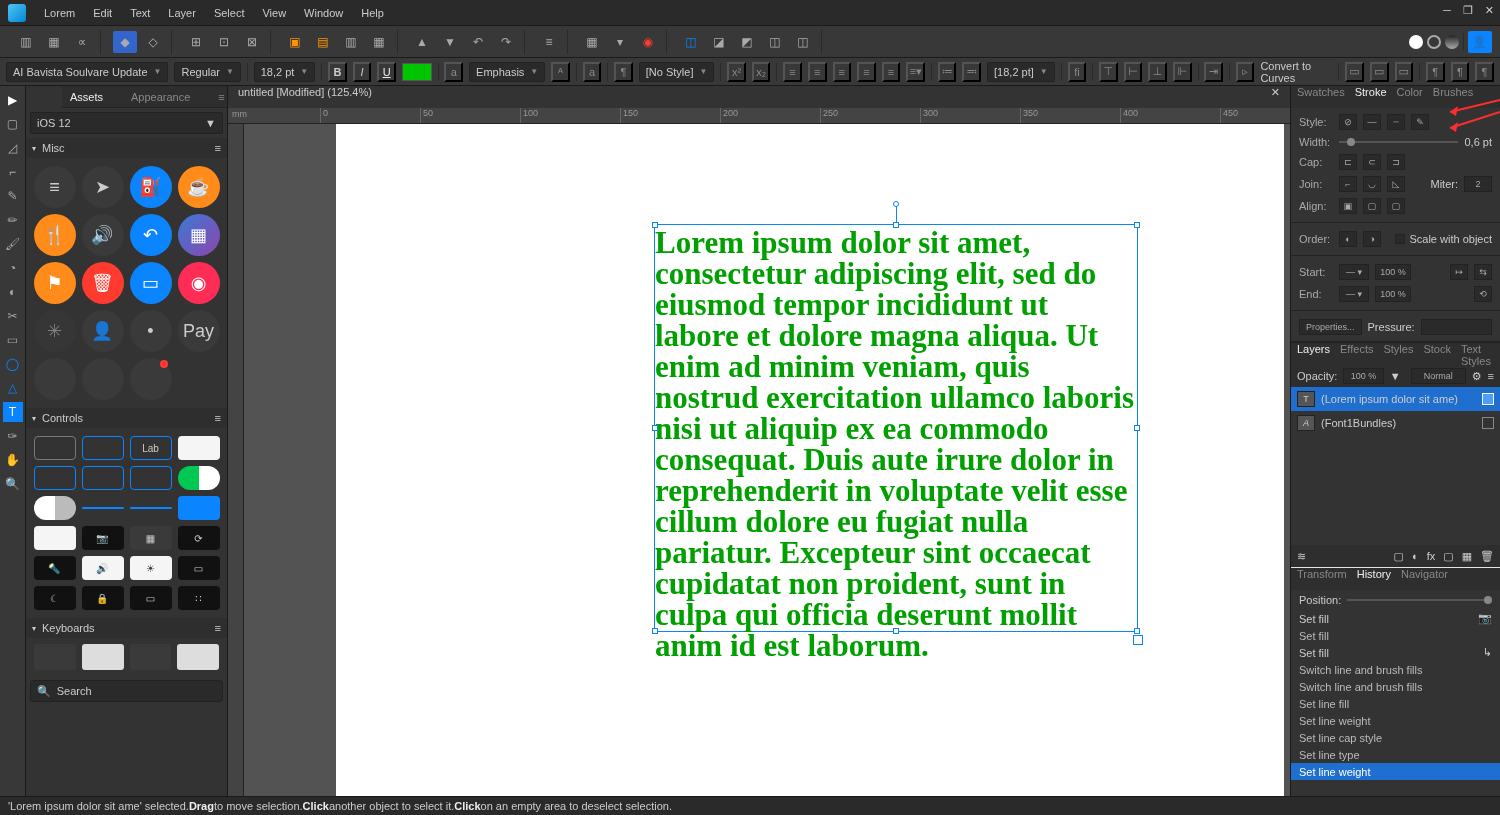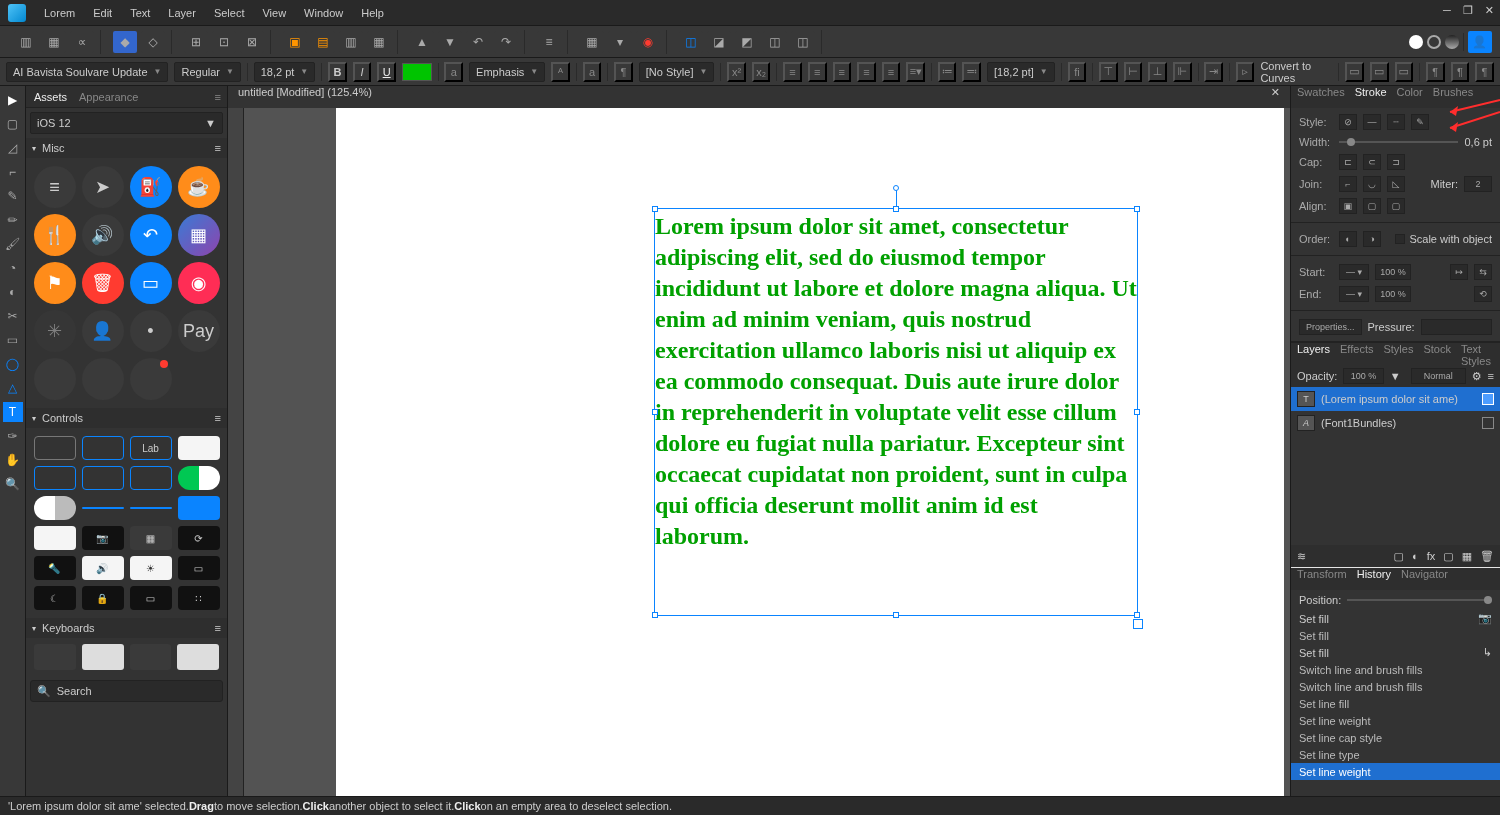--- a/index.html
+++ b/index.html
@@ -14,21 +14,21 @@
 .toolbar1 .right-side { margin-left: auto; display: flex; gap: 4px; align-items: center; }
 .context-bar { height: 28px; background: #383838; display: flex; align-items: center; padding: 0 6px; gap: 6px; border-bottom: 1px solid #1a1a1a; overflow: hidden; }
 .ctx-select { background: #2a2a2a; border: 1px solid #222; height: 20px; padding: 0 6px; color: #ccc; display: flex; align-items: center; border-radius: 2px; gap: 6px; white-space: nowrap; }
 .ctx-select .caret { font-size: 8px; color: #888; }
 .ctx-btn { width: 22px; height: 20px; background: #383838; display: flex; align-items: center; justify-content: center; color: #888; }
 .fill-swatch { width: 36px; height: 18px; background: #00c400; border: 1px solid #555; }
 .main-row { display: flex; height: 740px; }
 .tool-strip { width: 26px; background: #383838; border-right: 1px solid #1a1a1a; display: flex; flex-direction: column; align-items: center; padding-top: 4px; gap: 4px; }
 .tool-strip .tool { width: 20px; height: 20px; display: flex; align-items: center; justify-content: center; color: #aaa; font-size: 12px; }
 .left-panel { width: 202px; background: #333; border-right: 1px solid #1a1a1a; display: flex; flex-direction: column; overflow: hidden; }
-.panel-tabs { display: flex; height: 22px; background: #2e2e2e; border-bottom: 1px solid #222; align-items: center; padding-left: 8px; gap: 12px; }
+.panel-tabs { display: flex; height: 22px; background: #2e2e2e; border-bottom: 1px solid #222; align-items: center; padding-left: 8px; gap: 28px; margin-left: 36px; }
 .panel-tabs .tab { color: #888; }
 .panel-tabs .tab.active { color: #eee; }
 .panel-tabs .hamb { margin-left: auto; margin-right: 6px; color: #888; }
 .sub-select { height: 22px; background: #2a2a2a; margin: 4px; padding: 0 6px; display: flex; align-items: center; justify-content: space-between; border: 1px solid #222; border-radius: 2px; }
 .section-header { height: 20px; display: flex; align-items: center; padding: 0 6px; background: #2e2e2e; gap: 6px; color: #bbb; }
 .section-header .tri { font-size: 8px; }
 .asset-grid { display: grid; grid-template-columns: repeat(4, 42px); gap: 6px; padding: 8px; justify-content: center; }
 .asset { width: 42px; height: 42px; border-radius: 50%; display: flex; align-items: center; justify-content: center; font-size: 18px; color: #fff; }
 .asset.dark { background: #3a3a3a; color: #ccc; }
 .asset.orange { background: #ff8c1a; }
@@ -60,21 +60,21 @@
 .text-frame .h-tr { right: -3px; top: -3px; }
 .text-frame .h-bl { left: -3px; bottom: -3px; }
 .text-frame .h-br { right: -3px; bottom: -3px; }
 .text-frame .h-tm { left: 50%; top: -3px; margin-left: -3px; }
 .text-frame .h-bm { left: 50%; bottom: -3px; margin-left: -3px; }
 .text-frame .h-ml { left: -3px; top: 50%; margin-top: -3px; }
 .text-frame .h-mr { right: -3px; top: 50%; margin-top: -3px; }
 .text-frame .rot { position: absolute; left: 50%; top: -24px; margin-left: -3px; width: 6px; height: 6px; background: #fff; border: 1px solid #0a84ff; border-radius: 50%; }
 .text-frame .rot-line { position: absolute; left: 50%; top: -20px; width: 1px; height: 20px; background: #0a84ff; }
 .text-frame .overflow-box { position: absolute; right: -6px; bottom: -14px; width: 10px; height: 10px; border: 1px solid #0a84ff; background: #fff; }
-.text-content { padding: 2px 0; font-family: "Times New Roman", serif; font-size: 24px; line-height: 31px; font-weight: bold; color: #00a000; }
+.text-content { padding: 2px 0; font-family: "Times New Roman", serif; font-size: 31px; line-height: 31px; font-weight: bold; color: #00a000; }
 .right-panel { width: 210px; background: #333; border-left: 1px solid #1a1a1a; display: flex; flex-direction: column; overflow: hidden; }
 .rp-tabs { display: flex; height: 22px; background: #2e2e2e; padding-left: 6px; gap: 10px; align-items: flex-start; font-size: 10px; }
 .rp-tabs .tab { color: #888; }
 .rp-tabs .tab.active { color: #eee; }
 .stroke-panel { padding: 6px 8px; display: flex; flex-direction: column; gap: 6px; border-bottom: 1px solid #222; position: relative; }
 .stroke-row { display: flex; align-items: center; gap: 6px; }
 .stroke-row .lbl { width: 34px; color: #aaa; }
 .mini-btn { width: 18px; height: 16px; background: #2a2a2a; border: 1px solid #222; display: flex; align-items: center; justify-content: center; font-size: 9px; color: #aaa; }
 .width-slider { flex: 1; height: 2px; background: #555; position: relative; }
 .width-slider .thumb { position: absolute; left: 8px; top: -3px; width: 8px; height: 8px; background: #888; border-radius: 50%; }
@@ -351,20 +351,33 @@
       <span>🔍</span>
       <span>Search</span>
     </div>
   </div>
 
   <div class="canvas-area">
     <div class="doc-tab">
       <span>untitled [Modified] (125.4%)</span>
       <span>✕</span>
     </div>
+    <div class="ruler-h">
+      <span style="position:absolute;left:4px;top:1px;font-size:9px;color:#999">mm</span>
+      <div class="tick" style="left:92px">0</div>
+      <div class="tick" style="left:192px">50</div>
+      <div class="tick" style="left:292px">100</div>
+      <div class="tick" style="left:392px">150</div>
+      <div class="tick" style="left:492px">200</div>
+      <div class="tick" style="left:592px">250</div>
+      <div class="tick" style="left:692px">300</div>
+      <div class="tick" style="left:792px">350</div>
+      <div class="tick" style="left:892px">400</div>
+      <div class="tick" style="left:992px">450</div>
+    </div>
     <div class="canvas-inner">
       <div class="ruler-v"></div>
       <div class="artboard-wrap">
         <div class="artboard">
           <div class="text-frame">
             <div class="rot-line"></div>
             <div class="rot"></div>
             <div class="handle h-tl"></div>
             <div class="handle h-tm"></div>
             <div class="handle h-tr"></div>

